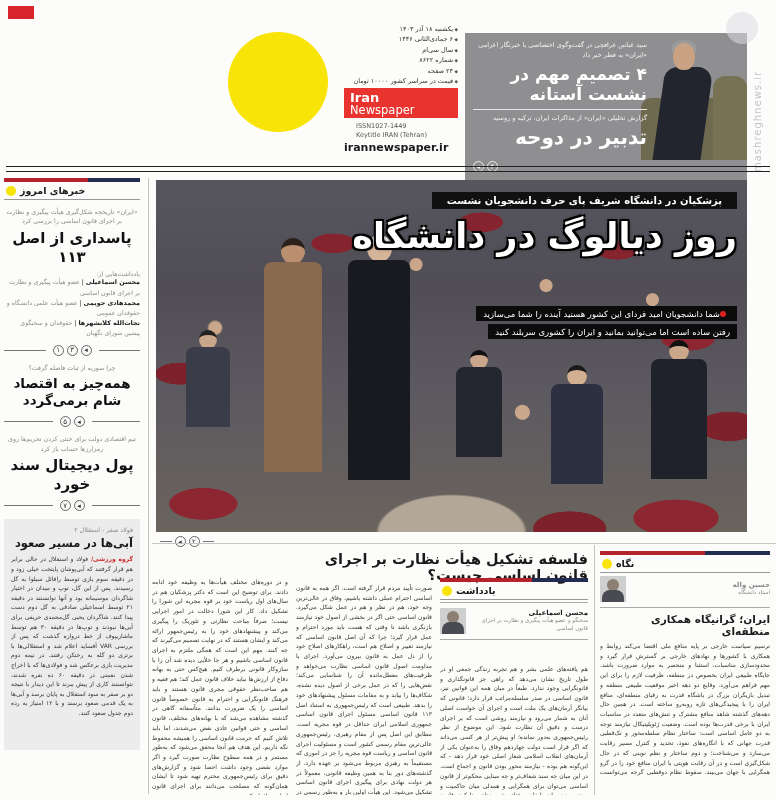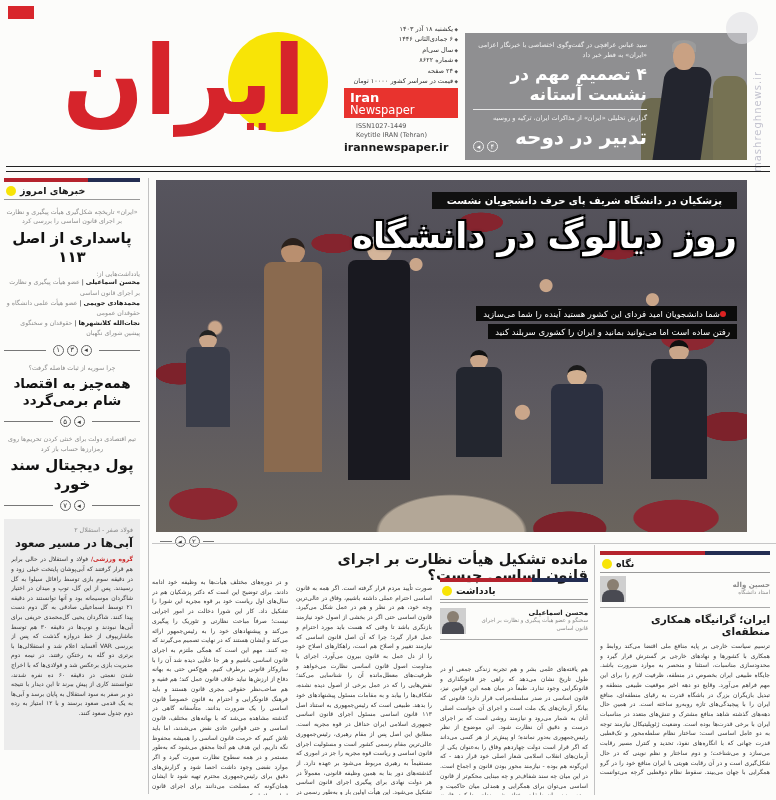--- a/index.html
+++ b/index.html
@@ -17,21 +17,21 @@
   #date-block div::before{content:"◆ ";font-size:4.5px;color:#555;}
   #brand-box{left:344px;top:88px;width:114px;height:30px;background:#e8332e;color:#fff;padding:3px 6px;box-sizing:border-box;}
   #brand-box .l1{font-size:13px;font-weight:bold;line-height:13px;}
   #brand-box .l2{font-size:11.5px;line-height:12px;}
   #issn-line,#keytitle-line{left:344px;width:114px;font-size:6.5px;color:#555;padding-left:12px;}
   #issn-line{top:122px;}
   #keytitle-line{top:131px;}
   #site-line{left:344px;top:141px;width:114px;font-size:11px;font-weight:bold;color:#1a1a1a;}
 
   
-  #top-story{left:465px;top:33px;width:282px;height:127px;background:#8f8f91;overflow:hidden;}
+  #top-story{left:465px;top:33px;width:282px;height:147px;background:#8f8f91;overflow:hidden;}
   #ts-text{position:absolute;right:100px;left:8px;top:8px;text-align:right;color:#fff;}
   #ts-kicker{font-size:6.5px;line-height:1.5;color:#f2f2f2;}
   #ts-head1{font-size:17px;font-weight:900;margin-top:3px;}
   #ts-rule{border-top:1px solid #e9e9e9;margin:5px 0 4px 0;}
   #ts-kicker2{font-size:6.5px;color:#f2f2f2;}
   #ts-head2{font-size:20px;font-weight:900;margin-top:3px;}
   #ts-pages{position:absolute;left:8px;bottom:8px;display:flex;gap:3px;}
   .circ{display:inline-flex;width:11px;height:11px;border:1px solid #666;border-radius:50%;
         font-size:7px;align-items:center;justify-content:center;color:#333;background:#fff0;box-sizing:border-box;}
   .circ.w{border-color:#eee;color:#fff;}
@@ -145,21 +145,20 @@
 
   .muted{color:#8a8a8a;}
 </style>
 </head>
 <body>
 
 <div id="page">
 
   <div class="abs" id="corner-mark"></div>
   <div class="abs" id="logo-circle"></div>
-  <div class="abs rtl" id="logo-text">ایران</div>
 
   <div class="abs rtl" id="date-block">
     <div>یکشنبه ۱۸ آذر ۱۴۰۳</div>
     <div>۶ جمادی‌الثانی ۱۴۴۶</div>
     <div>سال سی‌ام</div>
     <div>شماره ۸۶۲۲</div>
     <div>۲۴ صفحه</div>
     <div>قیمت در سراسر کشور ۱۰۰۰۰ تومان</div>
   </div>
 
@@ -296,21 +295,21 @@
   <div class="abs" id="photo-marker">
     <div class="marker">
       <span class="circ circ-arrow"></span>
       <span class="circ">۲</span>
     </div>
   </div>
 
   <div class="abs" id="h-rule-mid"></div>
   <div class="abs" id="v-divider-mid"></div>
 
-  <div class="abs rtl" id="article-headline">مانده تشکیل هیأت نظارت بر اجرای قانون اساسی چیست؟</div>
+  <div class="abs rtl" id="article-headline">فلسفه تشکیل هیأت نظارت بر اجرای قانون اساسی چیست؟</div>
   <div class="abs rtl bodycol" id="article-col-a">و در دوره‌های مختلف هیأت‌ها به وظیفه خود ادامه دادند. برای توضیح این است که دکتر پزشکیان هم در سال‌های اول ریاست خود بر قوه مجریه این شورا را تشکیل داد. کار این شورا دخالت در امور اجرایی نیست؛ صرفاً مباحث نظارتی و تئوریک را پیگیری می‌کند و پیشنهادهای خود را به رئیس‌جمهور ارائه می‌کند و ایشان هستند که در نهایت تصمیم می‌گیرند که چه کنند. مهم این است که همگی ملتزم به اجرای قانون اساسی باشیم و هر جا خلأیی دیده شد آن را با سازوکار قانونی برطرف کنیم. هیچ‌کس حتی به بهانه دفاع از ارزش‌ها نباید خلاف قانون عمل کند؛ هم فقیه و هم صاحب‌نظر حقوقی مجری قانون هستند و باید فرهنگ قانونگرایی و احترام به قانون خصوصاً قانون اساسی را یک ضرورت بدانند. متأسفانه گاهی در گذشته مشاهده می‌شد که با بهانه‌های مختلف، قانون اساسی و حتی قوانین عادی نقض می‌شدند، اما باید تلاش کنیم که حرمت قانون اساسی را همیشه محفوظ نگه داریم. این هدف هم آنجا محقق می‌شود که به‌طور مستمر و در همه سطوح نظارت صورت گیرد و اگر موارد نقضی وجود داشت احصا شود و گزارش‌های دقیق برای رئیس‌جمهوری محترم تهیه شود تا ایشان همان‌گونه که مصلحت می‌دانند برای اجرای قانون اساسی اقدام کنند.</div>
   <div class="abs rtl bodycol" id="article-col-b">صورت تأیید مردم قرار گرفته است. اگر همه به قانون اساسی احترام عملی داشته باشیم، وفاق در عالی‌ترین وجه خود، هم در نظر و هم در عمل شکل می‌گیرد. قانون اساسی حتی اگر در بخشی از اصول خود نیازمند بازنگری باشد تا وقتی که هست باید مورد احترام و عمل قرار گیرد؛ چرا که آن اصل قانون اساسی که نیازمند تغییر و اصلاح هم است، راهکارهای اصلاح خود را از دل عمل به قانون بیرون می‌آورد. اجرای با مداومت اصول قانون اساسی نظارت می‌خواهد و ظرفیت‌های معطل‌مانده آن را شناسایی می‌کند؛ نقض‌هایی را که در عمل برخی از اصول دیده نشده، شکاف‌ها را بیابد و به مقامات مسئول پیشنهادهای خود را بدهد. طبیعی است که رئیس‌جمهوری به استناد اصل ۱۱۳ قانون اساسی مسئول اجرای قانون اساسی جمهوری اسلامی ایران حداقل در قوه مجریه است. مطابق این اصل پس از مقام رهبری، رئیس‌جمهوری عالی‌ترین مقام رسمی کشور است و مسئولیت اجرای قانون اساسی و ریاست قوه مجریه را جز در اموری که مستقیماً به رهبری مربوط می‌شود بر عهده دارد. از گذشته‌های دور بنا به همین وظیفه قانونی، معمولاً در هر دولت نهادی برای پیگیری اجرای قانون اساسی تشکیل می‌شود. این هیأت اولین بار و به‌طور رسمی در دوره اول ریاست‌جمهوری تشکیل شد.</div>
   <div class="abs rtl bodycol" id="article-col-c">هم یافته‌های علمی بشر و هم تجربه زندگی جمعی او در طول تاریخ نشان می‌دهد که راهی جز قانونگذاری و قانونگرایی وجود ندارد. طبعاً در میان همه این قوانین نیز، قانون اساسی در صدر سلسله‌مراتب قرار دارد؛ قانونی که بیانگر آرمان‌های یک ملت است و اجرای آن خواست اصلی آنان به شمار می‌رود و نیازمند روشی است که بر اجرای درست و دقیق آن نظارت شود. این موضوع از نظر رئیس‌جمهوری به‌دور نمانده؛ او پیش‌تر از هر کسی می‌داند که اگر قرار است دولت چهاردهم وفاق را به‌عنوان یکی از آرمان‌های انقلاب اسلامی شعار اصلی خود قرار دهد - که این‌گونه هم بوده - نیازمند محور بودن قانون و اجماع است. در این میان چه سند شفاف‌تر و چه مبنایی محکم‌تر از قانون اساسی می‌توان برای همگرایی و همدلی میان حاکمیت و مردم و نیز میان طبقات مختلف شهروندان پیدا کرد. قانون اساسی میثاق ملی است و از طریق رفراندوم و با رأی قاطع مردم تصویب شده است.</div>
 
   <div class="abs rtl" id="note-box">
     <div class="sec-bar"></div>
     <div class="sec-head">
       <span class="lbl">یادداشت</span>
       <span class="dot"></span>
     </div>

